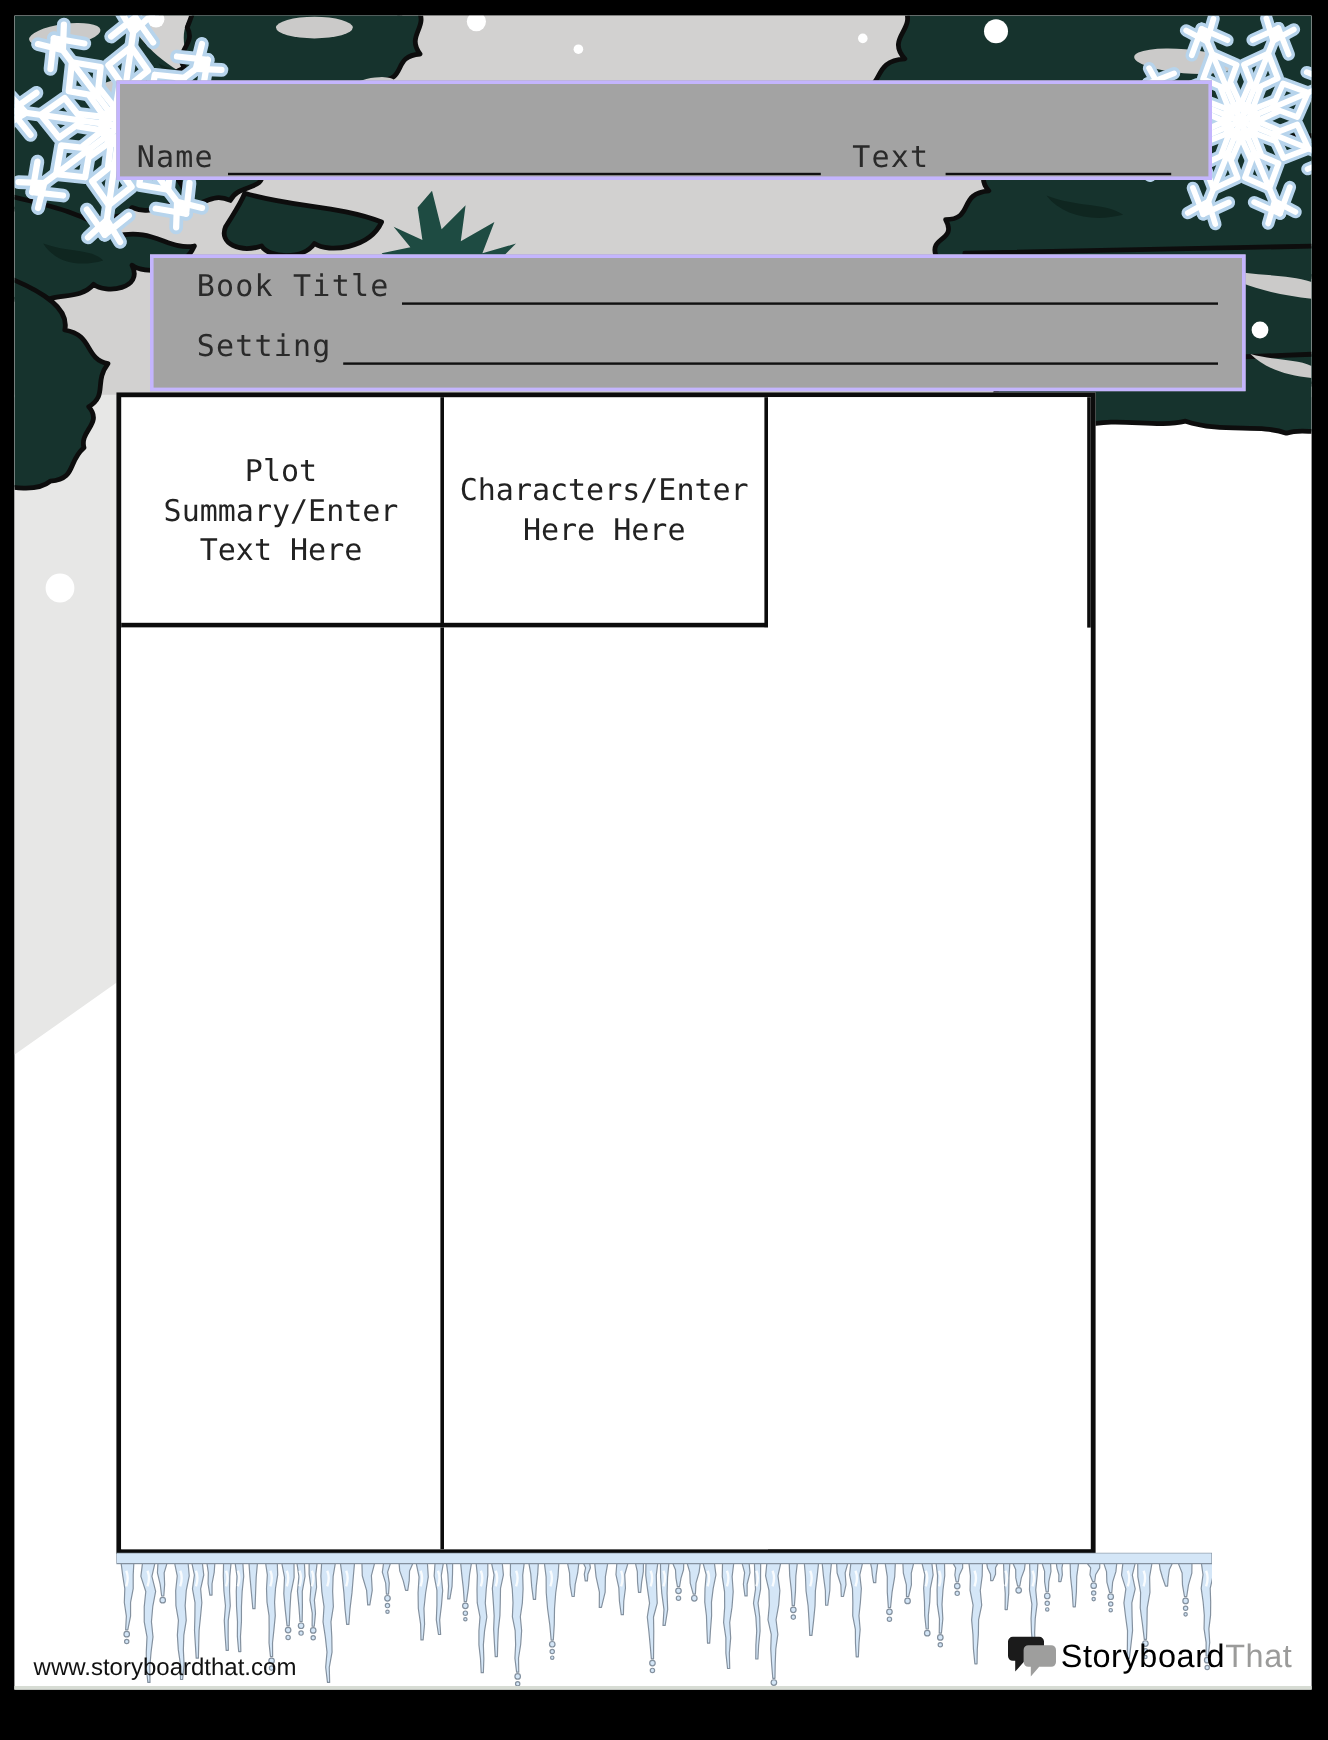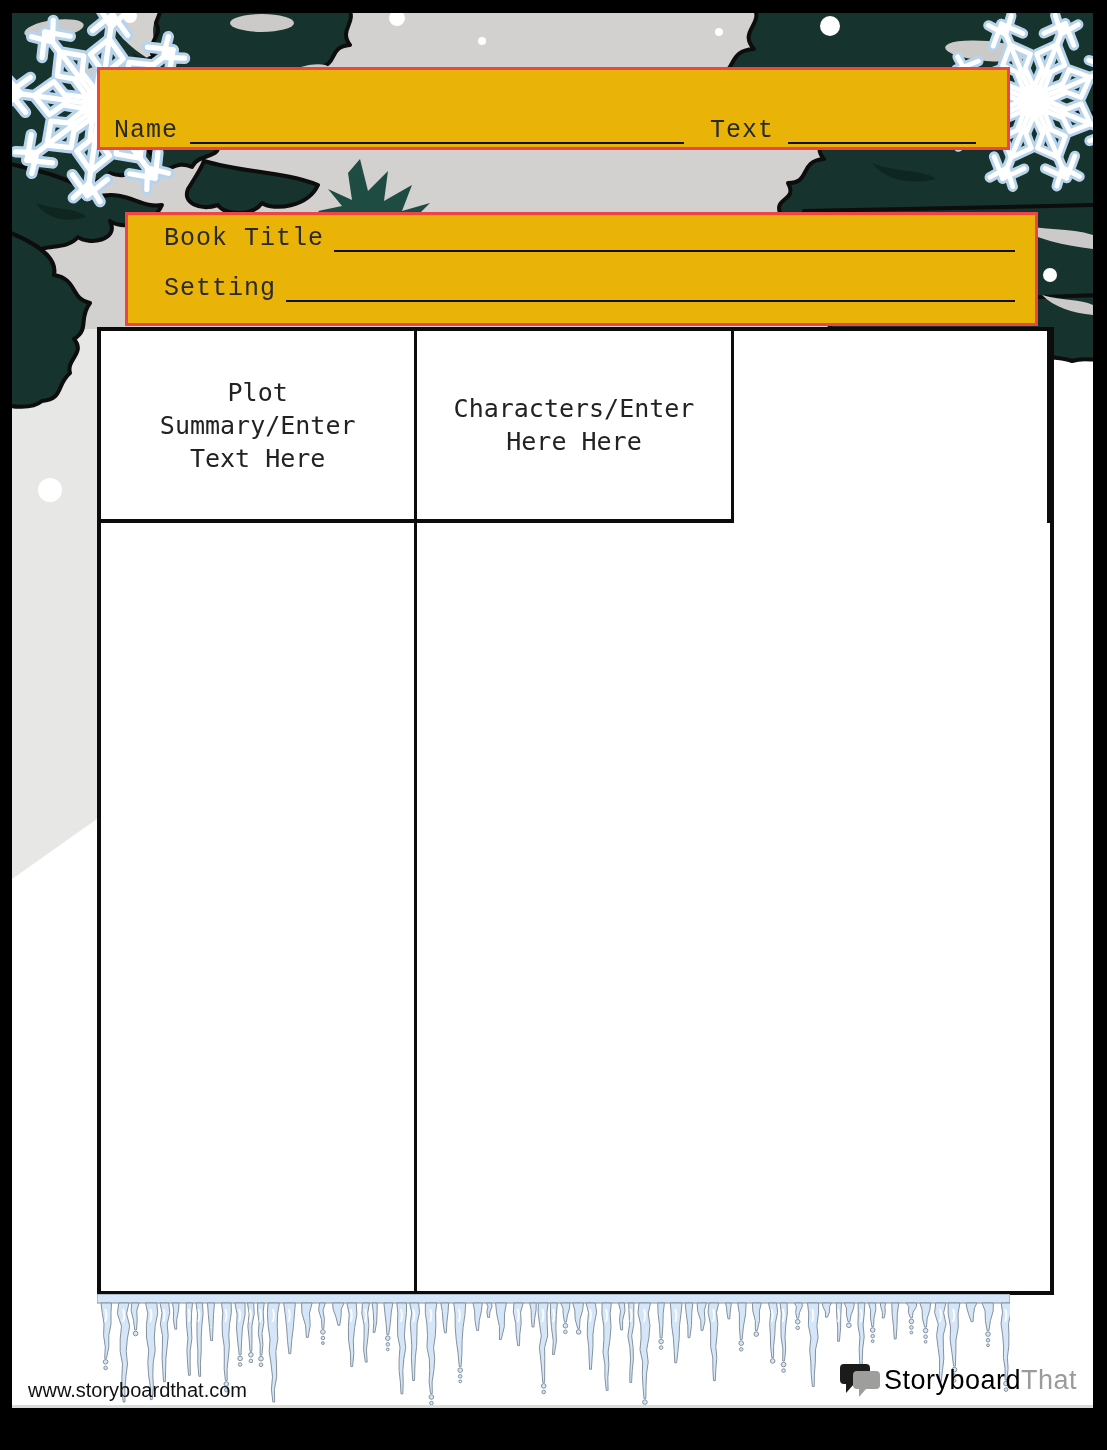--- a/index.html
+++ b/index.html
@@ -3,38 +3,38 @@
 <meta charset="utf-8">
 <style>
   html,body{margin:0;padding:0;background:#000;}
   body{width:1107px;height:1450px;position:relative;overflow:hidden;
        font-family:"DejaVu Sans Mono", monospace;}
   .paper{position:absolute;left:12px;top:13px;width:1081px;height:1392px;
          background:#ffffff;overflow:hidden;border-bottom:3px solid #d7dcd4;}
   .decor{position:absolute;left:0;top:0;width:1081px;height:1392px;pointer-events:none;}
 
   
-  .fieldbox{position:absolute;background:#eab308;border:3px solid #ef4444;box-sizing:border-box;
-            color:#222;font-family:Liberation Mono, monospace;}
+  .fieldbox{position:absolute;background:#a3a3a3;border:3px solid #c4b5fd;box-sizing:border-box;
+            color:#222;}
   .name-date-box{left:85px;top:54px;width:913px;height:83px;
                  display:flex;align-items:baseline;padding:0 0 0 14px;}
   .name-date-box .inner{display:flex;align-items:baseline;width:100%;margin-top:46px;}
   .wlabel{font-size:25px;color:#2a2a2a;letter-spacing:1px;white-space:nowrap;}
   .fill-line{display:inline-block;height:2px;border-bottom:2px solid #111;
              transform:translateY(7px);}
   .name-line{width:494px;margin-left:12px;}
   .date-gap{width:26px;}
   .date-line{width:188px;margin-left:14px;}
 
   .book-box{left:85px;top:199px;width:913px;height:114px;padding:9px 20px 0 36px;margin-left:28px;}
   .book-row{display:flex;align-items:baseline;height:50px;}
   .book-row .fill-line{flex:1;margin-left:10px;}
 
   
-  .report-table{position:absolute;left:85px;top:314px;width:957px;height:968px;
+  .report-table{position:absolute;left:85px;top:314px;width:816px;height:968px;
                 box-sizing:border-box;border:4px solid #0c0c0c;background:#fff;
                 display:grid;grid-template-columns:1fr 1fr 1fr;grid-template-rows:192px 1fr;}
   .th{border-bottom:4px solid #0c0c0c;display:flex;align-items:center;justify-content:center;
       text-align:center;font-size:25px;line-height:1.32;color:#222;white-space:pre-line;}
   .sep{border-right:3px solid #0c0c0c;}
   .td{background:#fff;}
 
   .icicles{position:absolute;left:85px;top:1281px;width:913px;height:118px;pointer-events:none;}
 
   

